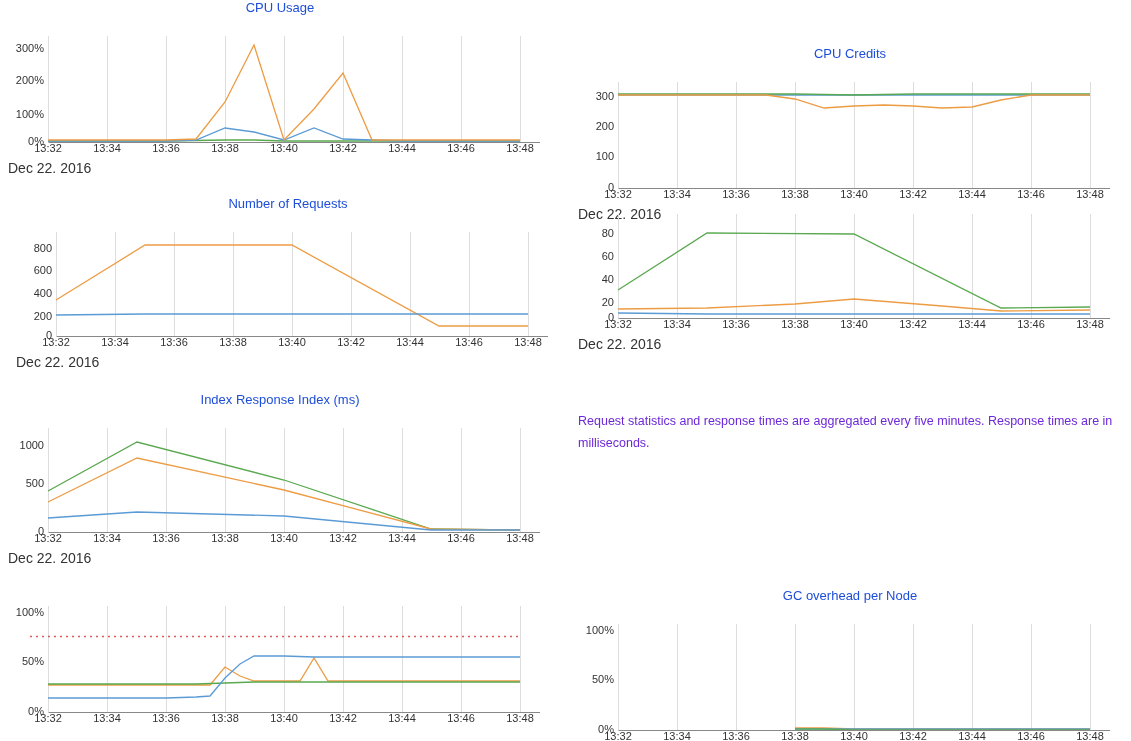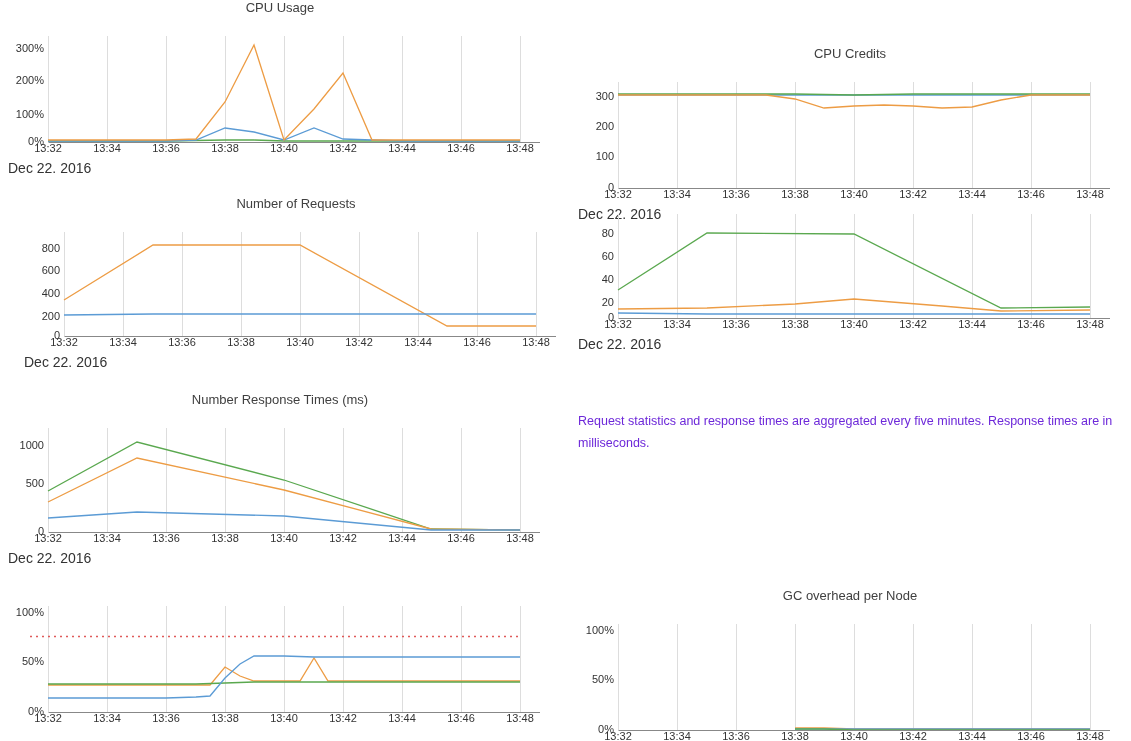--- a/index.html
+++ b/index.html
@@ -19,21 +19,21 @@
     position: relative;
     width: 1131px;
     height: 741px;
   }
   .panel {
     position: absolute;
   }
   .panel-title {
     text-align: center;
     font-size: 13px;
-    color: #404040;
+    color: #1d4ed8;
     font-family: "Liberation Sans", sans-serif;
     margin: 0 0 2px 0;
     line-height: 16px;
   }
   .plot-wrap {
     position: relative;
   }
   .plot-svg {
     display: block;
   }
@@ -141,21 +141,21 @@
         </g>
         <polyline fill="none" stroke="#5b9bd5" stroke-width="1.3" points="48,31 107,31 166,31 225,31 284,31 343,31 402,31 461,31 520,31"></polyline>
         <polyline fill="none" stroke="#5aa84f" stroke-width="1.3" points="48,30 107,30 166,30 225,30 284,31 343,30 402,30 461,30 520,30"></polyline>
         <polyline fill="none" stroke="#ed9c44" stroke-width="1.3" points="48,31 107,31 166,31 196,31 225,35 254,44 284,42 314,41 343,42 372,44 402,43 431,36 461,31 520,31"></polyline>
         <line x1="48.5" y1="124.5" x2="540" y2="124.5" stroke="#888888" stroke-width="1"></line>
       </svg>
       <div class="axis-date" style="left:8px; top:142px;">Dec 22. 2016</div>
     </div>
   </div>
 
-  <div class="panel" style="left:16px; top:196px; width:560px;">
+  <div class="panel" style="left:8px; top:196px; width:560px;">
     <div class="panel-title">Number of Requests</div>
     <div class="plot-wrap">
       <svg class="plot-svg" width="560" height="150" viewBox="0 0 560 150">
         <g stroke="#dddddd" stroke-width="1">
           <line x1="48.5" y1="18" x2="48.5" y2="122"></line>
           <line x1="107.5" y1="18" x2="107.5" y2="122"></line>
           <line x1="166.5" y1="18" x2="166.5" y2="122"></line>
           <line x1="225.5" y1="18" x2="225.5" y2="122"></line>
           <line x1="284.5" y1="18" x2="284.5" y2="122"></line>
           <line x1="343.5" y1="18" x2="343.5" y2="122"></line>
@@ -224,21 +224,21 @@
         <polyline fill="none" stroke="#5aa84f" stroke-width="1.3" points="48,94 137,37 284,38 431,112 520,111"></polyline>
         <polyline fill="none" stroke="#ed9c44" stroke-width="1.3" points="48,113 137,112 225,108 284,103 372,110 431,115 520,114"></polyline>
         <polyline fill="none" stroke="#5b9bd5" stroke-width="1.3" points="48,117 137,118 284,118 431,118 520,118"></polyline>
         <line x1="48.5" y1="122.5" x2="540" y2="122.5" stroke="#888888" stroke-width="1"></line>
       </svg>
       <div class="axis-date" style="left:8px; top:140px;">Dec 22. 2016</div>
     </div>
   </div>
 
   <div class="panel" style="left:0px; top:392px; width:560px;">
-    <div class="panel-title">Number Response Times (ms)</div>
+    <div class="panel-title">Index Response Index (ms)</div>
     <div class="plot-wrap">
       <svg class="plot-svg" width="560" height="150" viewBox="0 0 560 150">
         <g stroke="#dddddd" stroke-width="1">
           <line x1="48.5" y1="18" x2="48.5" y2="122"></line>
           <line x1="107.5" y1="18" x2="107.5" y2="122"></line>
           <line x1="166.5" y1="18" x2="166.5" y2="122"></line>
           <line x1="225.5" y1="18" x2="225.5" y2="122"></line>
           <line x1="284.5" y1="18" x2="284.5" y2="122"></line>
           <line x1="343.5" y1="18" x2="343.5" y2="122"></line>
           <line x1="402.5" y1="18" x2="402.5" y2="122"></line>

